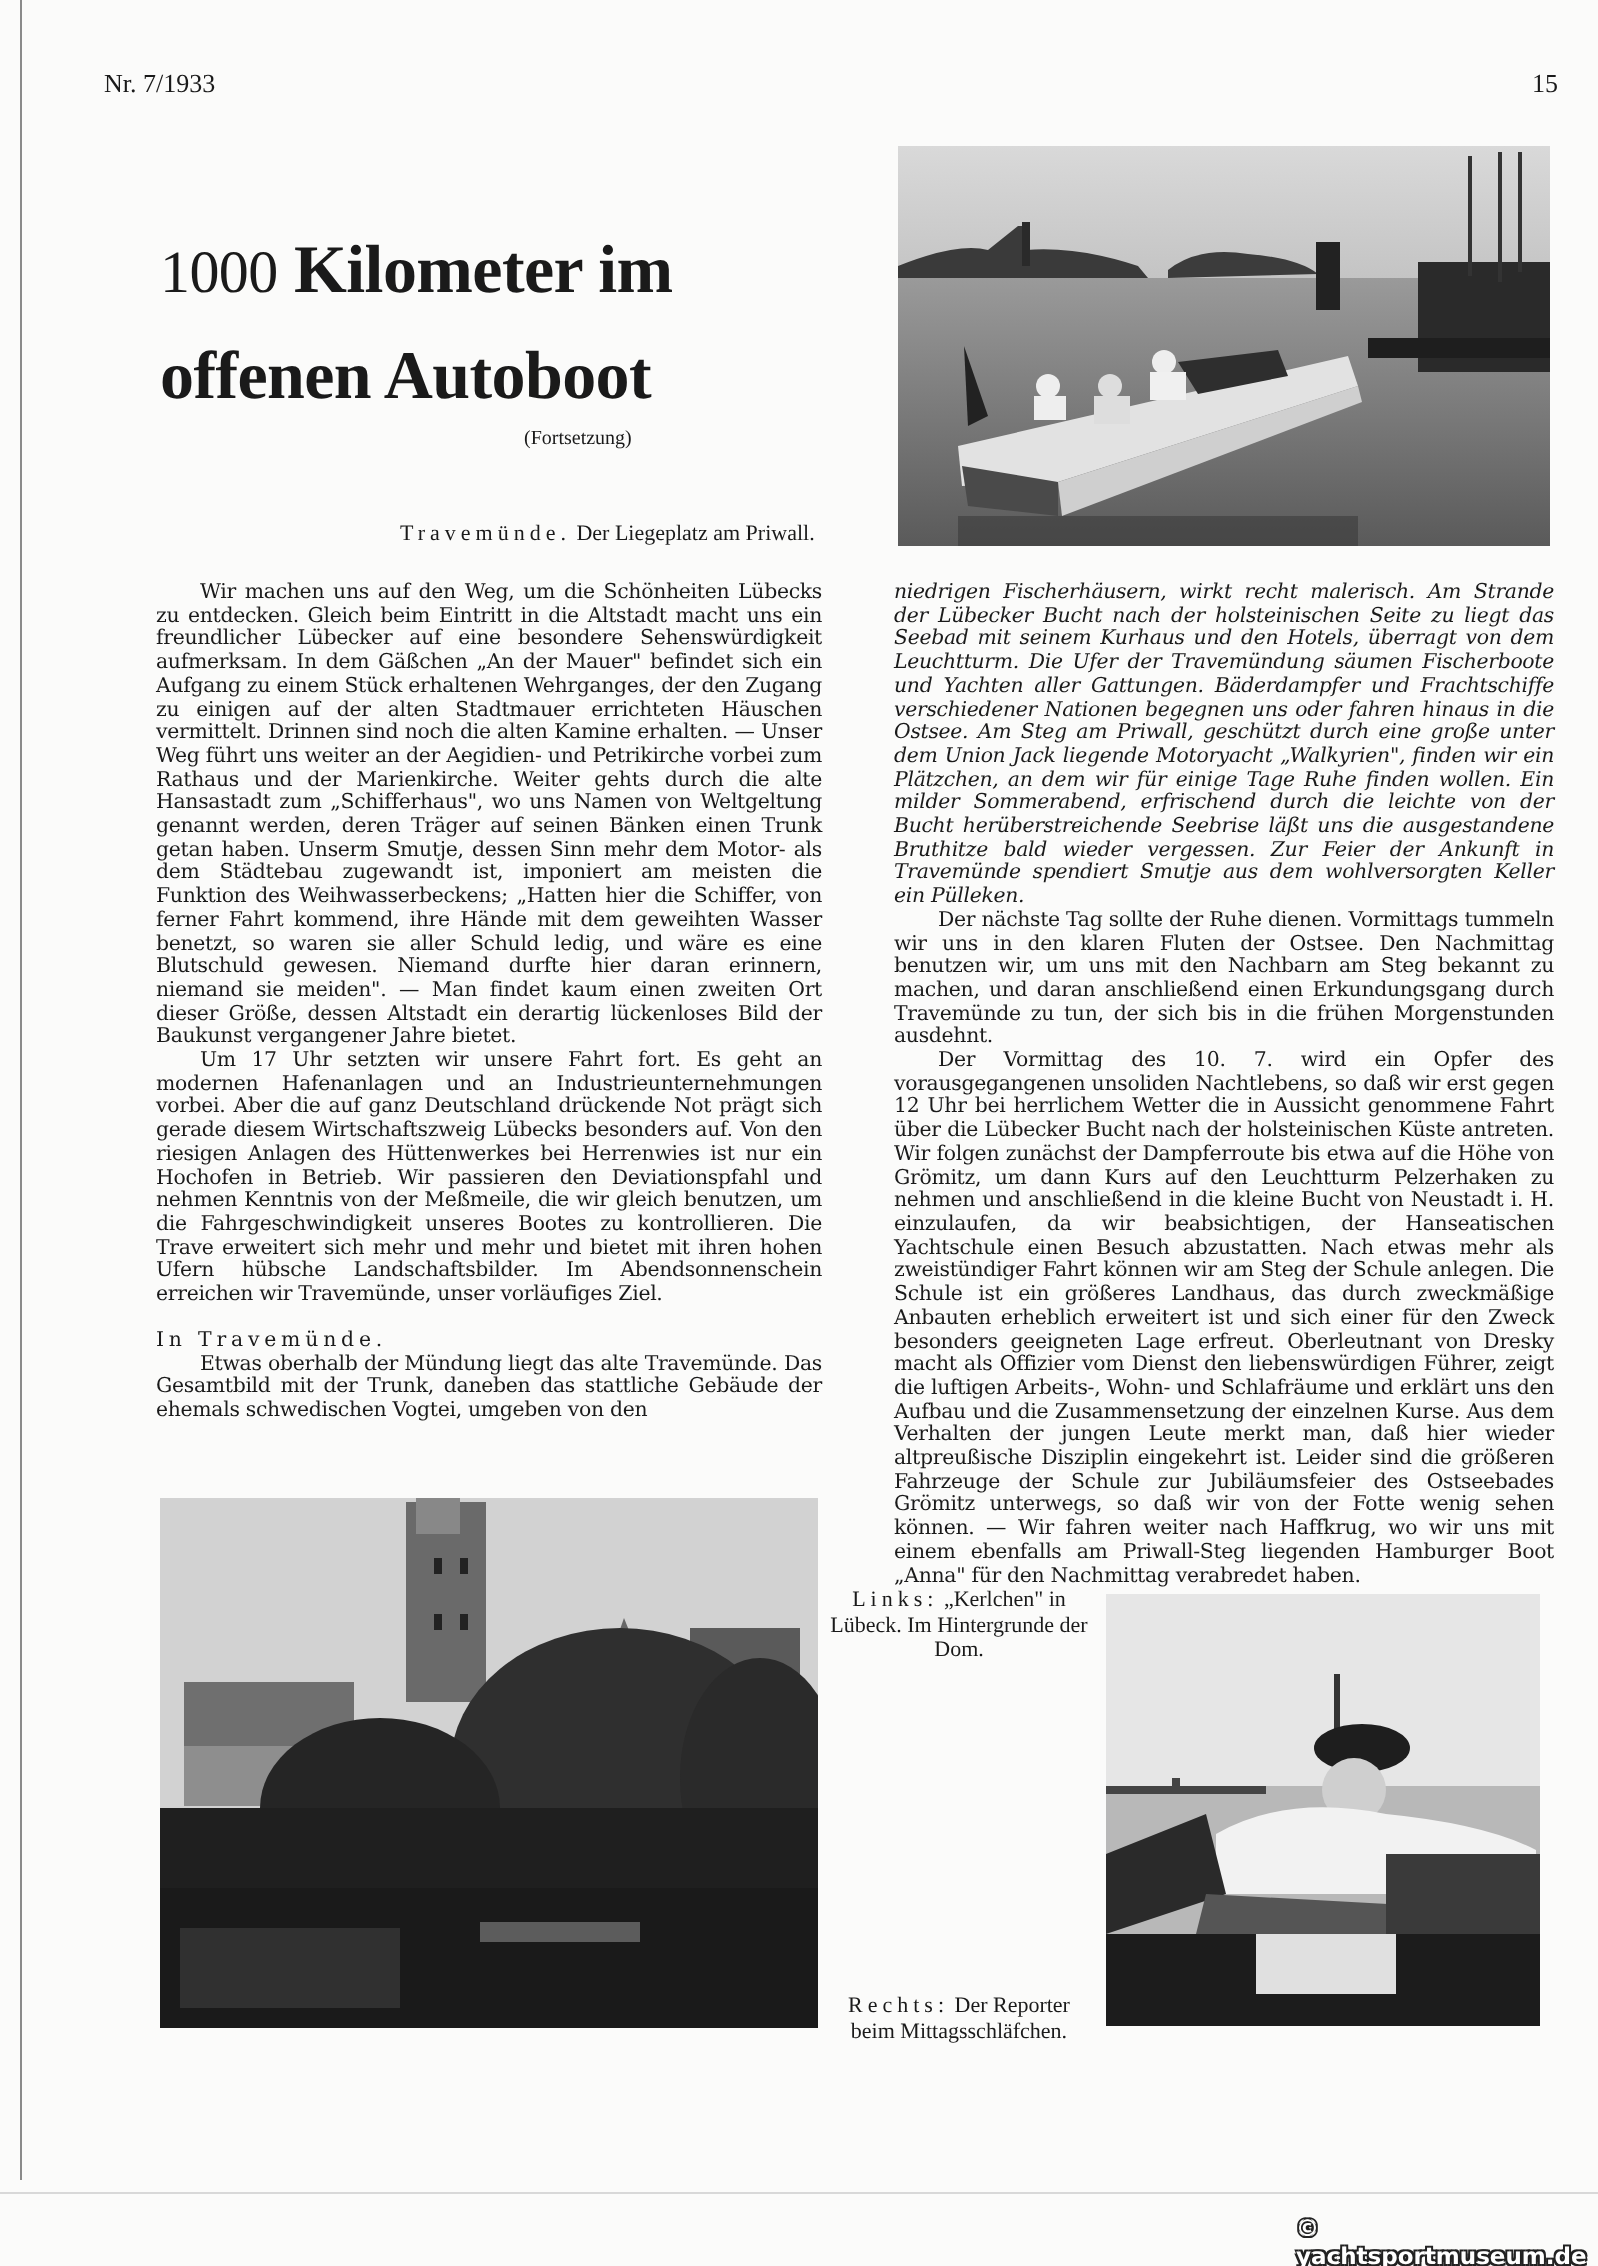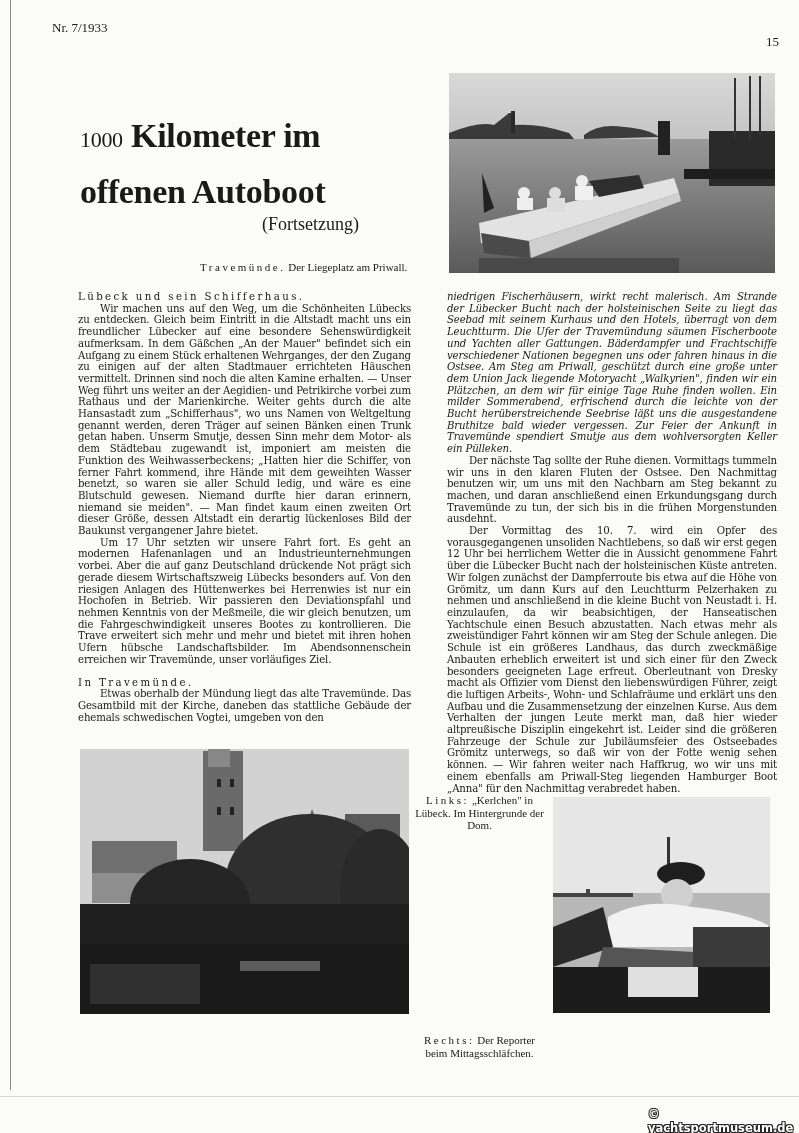--- a/index.html
+++ b/index.html
@@ -11,36 +11,36 @@
   }
   .scan-edge-left {
     position: absolute; left: 10px; top: 0; width: 1px; height: 1090px;
     background: #8a8a8a;
   }
   .scan-edge-bottom {
     position: absolute; left: 0; top: 1096px; width: 799px; height: 1px;
     background: #d8d8d8;
   }
   .page-header-left {
-    position: absolute; left: 52px; top: 20px;
+    position: absolute; left: 52px; top: 34px;
     font-family: "Liberation Serif", serif; font-size: 13px;
   }
   .page-number {
     position: absolute; left: 766px; top: 34px;
     font-family: "Liberation Serif", serif; font-size: 13px;
   }
   .title {
     position: absolute; left: 80px; top: 110px; width: 320px;
     font-family: "Liberation Serif", serif; font-weight: bold;
     font-size: 34px; line-height: 52px; letter-spacing: -0.3px;
   }
-  .title .num { font-weight: normal; font-size: 22px; }
+  .title .num { font-weight: normal; font-size: 30px; }
   .subtitle {
     position: absolute; left: 262px; top: 214px;
-    font-family: "Liberation Serif", serif; font-size: 18px; text-align: right;
+    font-family: "Liberation Serif", serif; font-size: 10px; text-align: right;
   }
   .photo-caption-top {
     position: absolute; left: 200px; top: 261px;
     font-family: "Liberation Serif", serif; font-size: 11px; text-align: right;
   }
   .spaced { letter-spacing: 2.5px; }
   .photo {
     position: absolute; overflow: hidden; background: #777;
   }
   .col {
@@ -114,26 +114,25 @@
     <path d="M33 100 L45 135 L35 140Z" fill="#222"></path>
     <rect x="30" y="185" width="200" height="15" fill="#3a3a3a" opacity="0.6"></rect>
   </svg>
 </div>
 
 <div class="photo-caption-top">
   <span class="spaced">Travemünde.</span><span>  Der Liegeplatz am Priwall.</span>
 </div>
 
 <div class="col" style="left:78px; top:291px; width:333px;">
-  <p class="section-head">Lübeck und sein Schifferhaus.</p>
   <p>Wir machen uns auf den Weg, um die Schönheiten Lübecks zu entdecken. Gleich beim Eintritt in die Altstadt macht uns ein freundlicher Lübecker auf eine besondere Sehenswürdigkeit aufmerksam. In dem Gäßchen „An der Mauer" befindet sich ein Aufgang zu einem Stück erhaltenen Wehrganges, der den Zugang zu einigen auf der alten Stadtmauer errichteten Häuschen vermittelt. Drinnen sind noch die alten Kamine erhalten. — Unser Weg führt uns weiter an der Aegidien- und Petrikirche vorbei zum Rathaus und der Marienkirche. Weiter gehts durch die alte Hansastadt zum „Schifferhaus", wo uns Namen von Weltgeltung genannt werden, deren Träger auf seinen Bänken einen Trunk getan haben. Unserm Smutje, dessen Sinn mehr dem Motor- als dem Städtebau zugewandt ist, imponiert am meisten die Funktion des Weihwasserbeckens; „Hatten hier die Schiffer, von ferner Fahrt kommend, ihre Hände mit dem geweihten Wasser benetzt, so waren sie aller Schuld ledig, und wäre es eine Blutschuld gewesen. Niemand durfte hier daran erinnern, niemand sie meiden". — Man findet kaum einen zweiten Ort dieser Größe, dessen Altstadt ein derartig lückenloses Bild der Baukunst vergangener Jahre bietet.</p>
   <p>Um 17 Uhr setzten wir unsere Fahrt fort. Es geht an modernen Hafenanlagen und an Industrieunternehmungen vorbei. Aber die auf ganz Deutschland drückende Not prägt sich gerade diesem Wirtschaftszweig Lübecks besonders auf. Von den riesigen Anlagen des Hüttenwerkes bei Herrenwies ist nur ein Hochofen in Betrieb. Wir passieren den Deviationspfahl und nehmen Kenntnis von der Meßmeile, die wir gleich benutzen, um die Fahrgeschwindigkeit unseres Bootes zu kontrollieren. Die Trave erweitert sich mehr und mehr und bietet mit ihren hohen Ufern hübsche Landschaftsbilder. Im Abendsonnenschein erreichen wir Travemünde, unser vorläufiges Ziel.</p>
   <div class="gap"></div>
   <p class="section-head">In Travemünde.</p>
-  <p>Etwas oberhalb der Mündung liegt das alte Travemünde. Das Gesamtbild mit der Kirche, daneben das stattliche Gebäude der ehemals schwedischen Vogtei, umgeben von den</p>
+  <p>Etwas oberhalb der Mündung liegt das alte Travemünde. Das Gesamtbild mit der Trunk, daneben das stattliche Gebäude der ehemals schwedischen Vogtei, umgeben von den</p>
 </div>
 
 <div class="col" style="left:447px; top:291px; width:330px;">
   <p class="noindent">niedrigen Fischerhäusern, wirkt recht malerisch. Am Strande der Lübecker Bucht nach der holsteinischen Seite zu liegt das Seebad mit seinem Kurhaus und den Hotels, überragt von dem Leuchtturm. Die Ufer der Travemündung säumen Fischerboote und Yachten aller Gattungen. Bäderdampfer und Frachtschiffe verschiedener Nationen begegnen uns oder fahren hinaus in die Ostsee. Am Steg am Priwall, geschützt durch eine große unter dem Union Jack liegende Motoryacht „Walkyrien", finden wir ein Plätzchen, an dem wir für einige Tage Ruhe finden wollen. Ein milder Sommerabend, erfrischend durch die leichte von der Bucht herüberstreichende Seebrise läßt uns die ausgestandene Bruthitze bald wieder vergessen. Zur Feier der Ankunft in Travemünde spendiert Smutje aus dem wohlversorgten Keller ein Pülleken.</p>
   <p>Der nächste Tag sollte der Ruhe dienen. Vormittags tummeln wir uns in den klaren Fluten der Ostsee. Den Nachmittag benutzen wir, um uns mit den Nachbarn am Steg bekannt zu machen, und daran anschließend einen Erkundungsgang durch Travemünde zu tun, der sich bis in die frühen Morgenstunden ausdehnt.</p>
   <p>Der Vormittag des 10. 7. wird ein Opfer des vorausgegangenen unsoliden Nachtlebens, so daß wir erst gegen 12 Uhr bei herrlichem Wetter die in Aussicht genommene Fahrt über die Lübecker Bucht nach der holsteinischen Küste antreten. Wir folgen zunächst der Dampferroute bis etwa auf die Höhe von Grömitz, um dann Kurs auf den Leuchtturm Pelzerhaken zu nehmen und anschließend in die kleine Bucht von Neustadt i. H. einzulaufen, da wir beabsichtigen, der Hanseatischen Yachtschule einen Besuch abzustatten. Nach etwas mehr als zweistündiger Fahrt können wir am Steg der Schule anlegen. Die Schule ist ein größeres Landhaus, das durch zweckmäßige Anbauten erheblich erweitert ist und sich einer für den Zweck besonders geeigneten Lage erfreut. Oberleutnant von Dresky macht als Offizier vom Dienst den liebenswürdigen Führer, zeigt die luftigen Arbeits-, Wohn- und Schlafräume und erklärt uns den Aufbau und die Zusammensetzung der einzelnen Kurse. Aus dem Verhalten der jungen Leute merkt man, daß hier wieder altpreußische Disziplin eingekehrt ist. Leider sind die größeren Fahrzeuge der Schule zur Jubiläumsfeier des Ostseebades Grömitz unterwegs, so daß wir von der Fotte wenig sehen können. — Wir fahren weiter nach Haffkrug, wo wir uns mit einem ebenfalls am Priwall-Steg liegenden Hamburger Boot „Anna" für den Nachmittag verabredet haben.</p>
 </div>
 
 <div class="photo" style="left:80px; top:749px; width:329px; height:265px;">
   <svg width="329" height="265" viewBox="0 0 329 265">
@@ -174,17 +173,17 @@
     <ellipse cx="124" cy="98" rx="16" ry="16" fill="#cfcfcf"></ellipse>
     <path d="M55 120 Q90 100 140 110 Q190 115 215 128 L215 150 L55 150Z" fill="#f2f2f2"></path>
     <path d="M0 130 L50 110 L60 150 L0 170Z" fill="#2a2a2a"></path>
     <path d="M50 150 L195 158 L200 180 L45 170Z" fill="#555"></path>
     <rect x="140" y="130" width="77" height="60" fill="#3a3a3a"></rect>
     <rect x="0" y="170" width="217" height="46" fill="#1c1c1c"></rect>
     <rect x="75" y="170" width="70" height="30" fill="#e0e0e0"></rect>
   </svg>
 </div>
 
-<div class="caption-small" style="left:412px; top:1034px; width:135px;">
+<div class="caption-small" style="left:412px; top:997px; width:135px;">
   <span class="spaced">Rechts:</span><span> Der Reporter beim Mittagsschläfchen.</span>
 </div>
 
 <div class="watermark">© yachtsportmuseum.de</div>
 
 </body></html>

